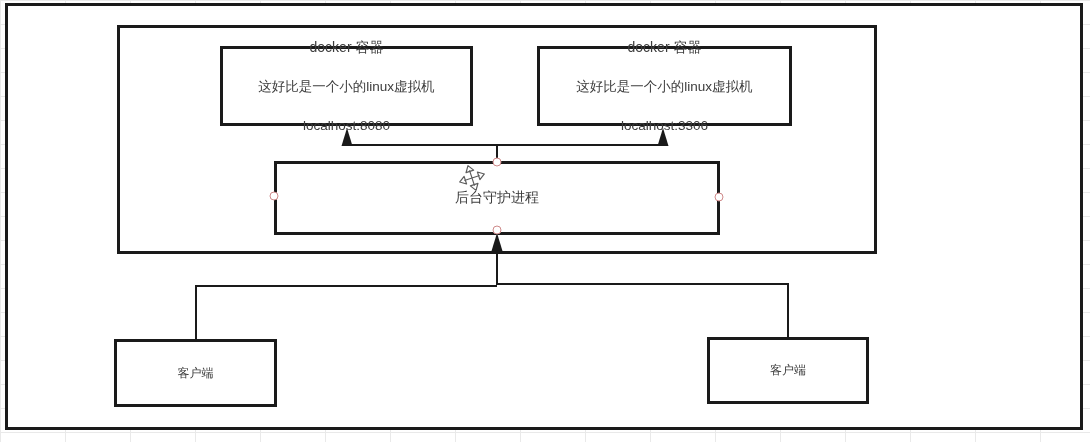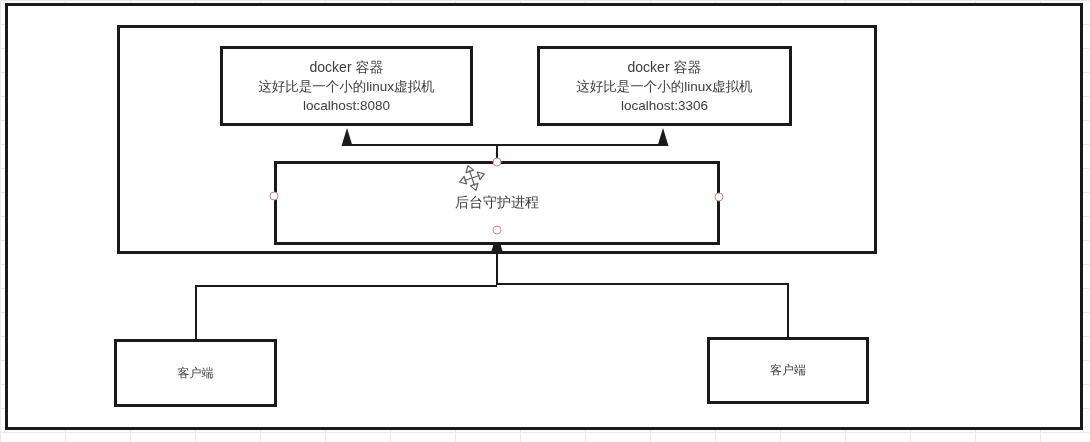--- a/index.html
+++ b/index.html
@@ -19,25 +19,25 @@
   }
   .box{
     position:absolute;border:3px solid var(--line,#1a1a1a);box-sizing:border-box;
     background:#fff;display:flex;flex-direction:column;align-items:center;justify-content:center;
     color:var(--text,#3c3c3c);
   }
   .server-box{
     position:absolute;left:117px;top:25px;width:760px;height:229px;
     border:3px solid var(--line,#1a1a1a);box-sizing:border-box;background:transparent;
   }
-  .container-box{width:253px;height:80px;top:46px;font-size:13.5px;line-height:19px;text-align:center;}
+  .container-box{width:253px;height:80px;top:46px;font-size:13.5px;line-height:19px;text-align:center;gap:20px;}
   .container-box .title{font-size:14px;}
   #container-left{left:220px;}
   #container-right{left:537px;width:255px;}
-  .daemon-box{left:274px;top:161px;width:446px;height:84px;font-size:14px;background:#fff;}
+  .daemon-box{left:274px;top:161px;width:446px;height:74px;font-size:14px;background:#fff;}
   .client-box{width:163px;height:68px;font-size:12px;}
   #client-left{left:114px;top:339px;}
   #client-right{left:707px;top:337px;width:162px;height:67px;}
   .server-label{
     position:absolute;left:418px;top:373px;width:120px;text-align:center;
     font-size:15px;color:var(--text,#3c3c3c);
   }
   svg.wires{position:absolute;left:0;top:0;pointer-events:none;}
   .wire{stroke:var(--line,#1a1a1a);stroke-width:2;fill:none;}
   .arrow{fill:var(--line,#1a1a1a);stroke:none;}

